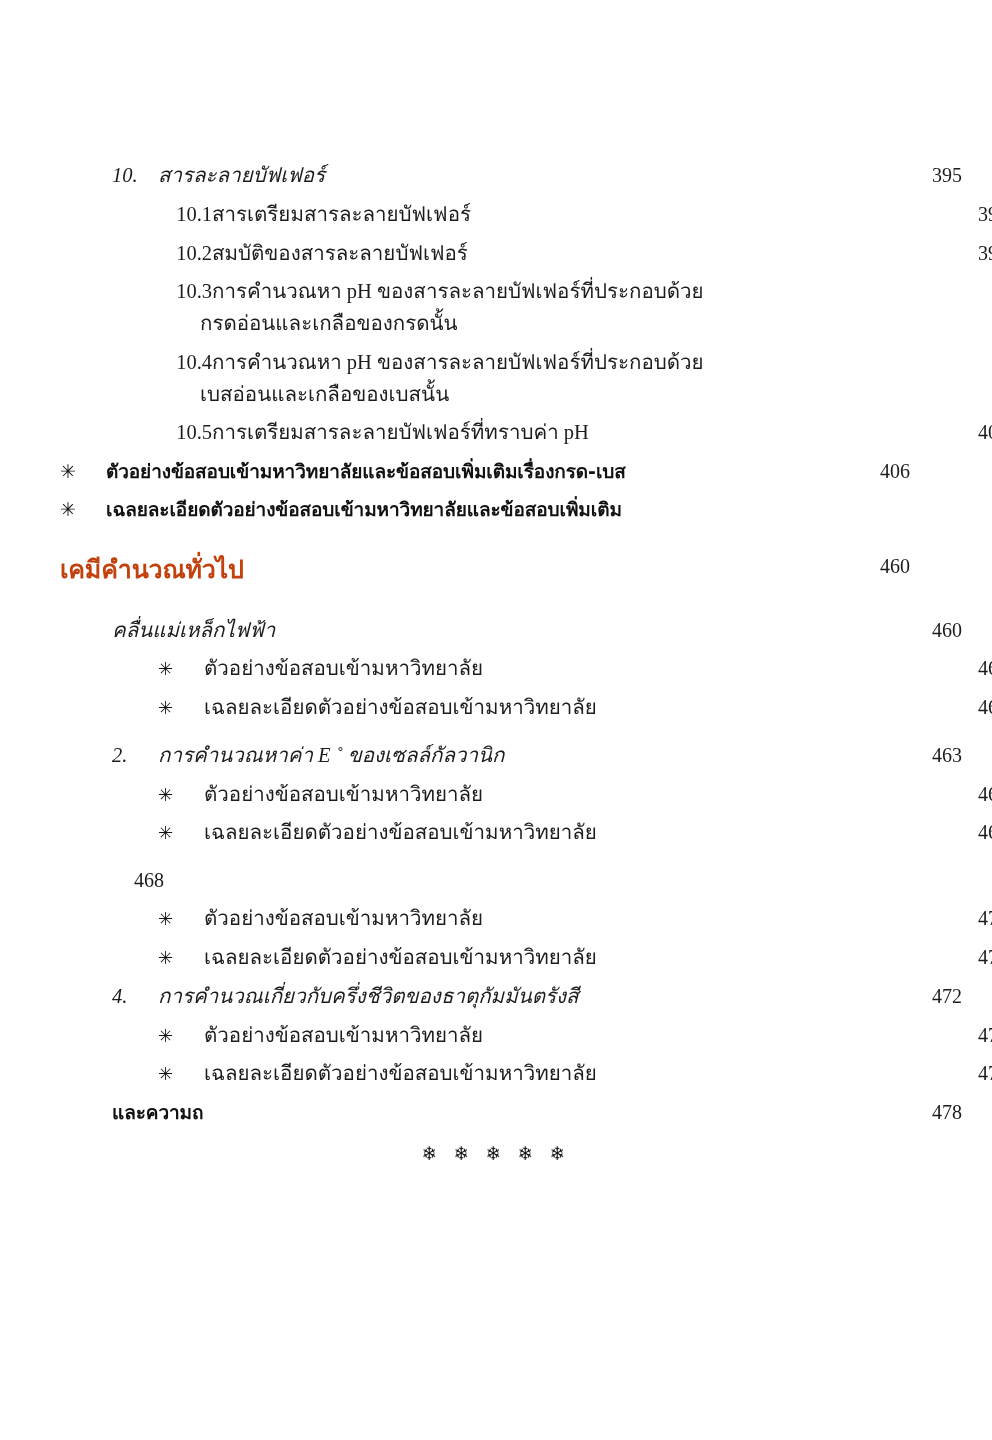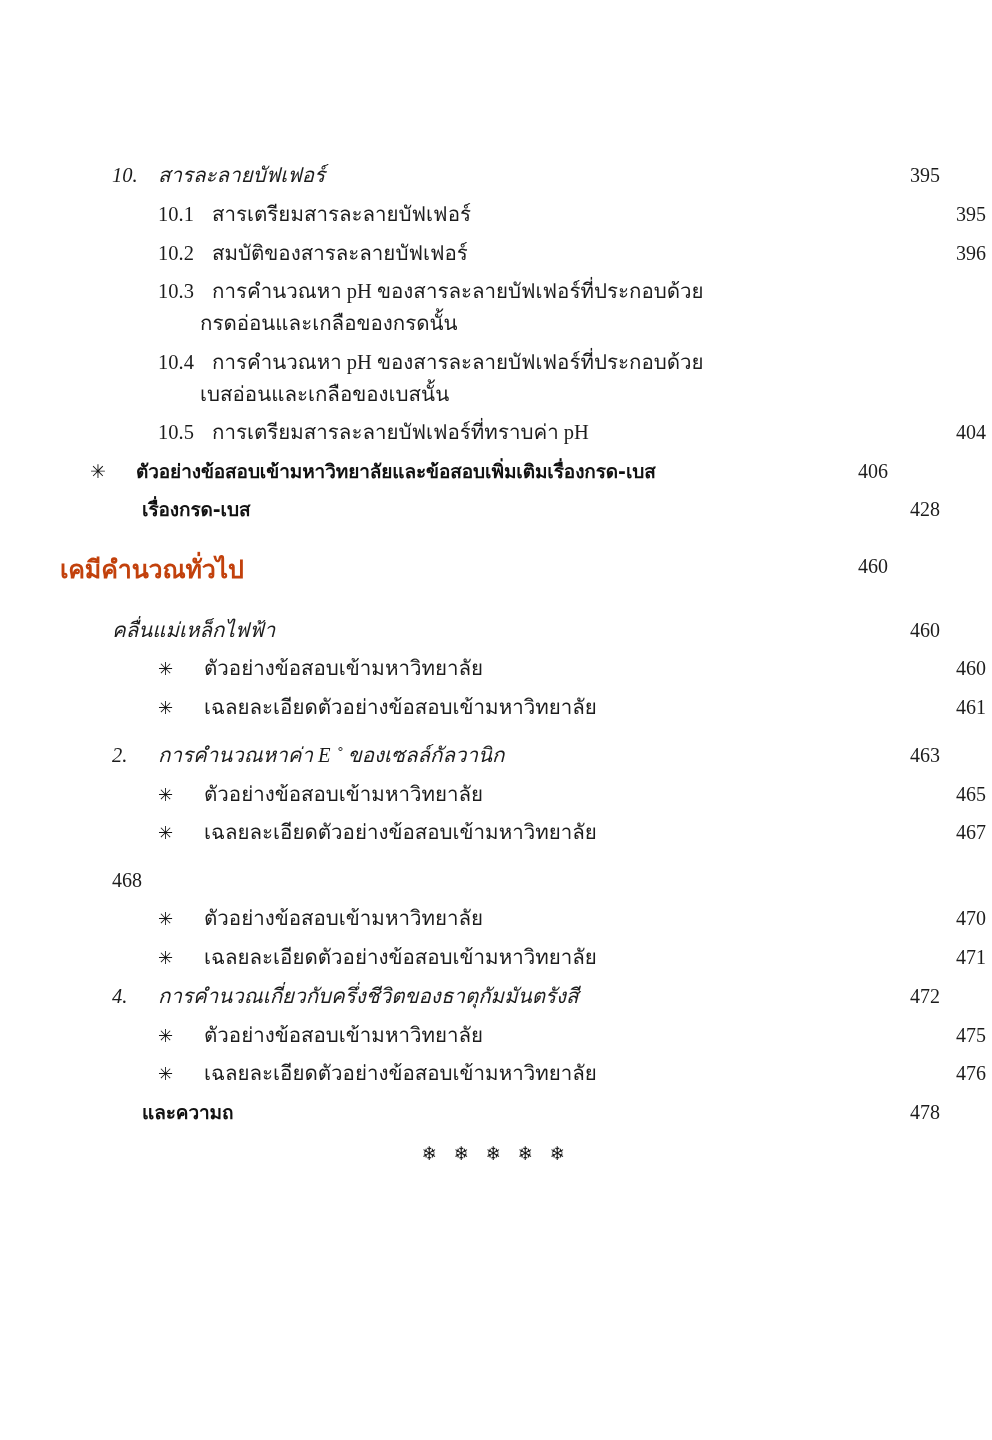--- a/index.html
+++ b/index.html
@@ -34,21 +34,21 @@
     display: flex;
     align-items: flex-start;
     width: 100%;
   }
   .row .label {
     flex: 1 1 auto;
     min-width: 0;
   }
   .row .pageno {
     flex: 0 0 74px;
-    text-align: left;
+    text-align: center;
     font-family: "Liberation Serif", "DejaVu Serif", serif;
     font-size: 20px;
     line-height: 1.55;
     color: #1c1c1c;
     white-space: nowrap;
   }
   .row .pageno.blank { visibility: hidden; }
 
   
   .lvl-num    { padding-left: 52px; }   
@@ -73,21 +73,20 @@
     line-height: 1.55;
     color: #1c1c1c;
   }
   .t-bold {
     font-family: "DejaVu Sans", "Liberation Sans", sans-serif;
     font-weight: bold;
     font-size: 19px;
     line-height: 1.62;
     color: #111111;
     letter-spacing: -0.1px;
-    margin-left: 30px;
   }
   .t-head {
     font-family: "DejaVu Sans", "Liberation Sans", sans-serif;
     font-weight: bold;
     font-size: 25px;
     line-height: 1.5;
     color: #c2410c;
     letter-spacing: -0.2px;
   }
   .t-plain {
@@ -105,20 +104,21 @@
     font-style: italic;
     font-size: 20.5px;
     color: #1c1c1c;
   }
   .subcell {
     display: inline-block;
     width: 54px;
     font-family: "Liberation Serif", "DejaVu Serif", serif;
     font-size: 20.5px;
     color: #1c1c1c;
+    text-align: right;
   }
 
   
   .star {
     display: inline-block;
     width: 46px;
     font-family: "DejaVu Sans", sans-serif;
     font-size: 19px;
     color: #141414;
     line-height: 1;
@@ -213,25 +213,25 @@
     <div class="gap-sm"></div>
 
     <div class="row lvl-star-a">
       <div class="label t-bold">
         <span class="star">✳</span><span>ตัวอย่างข้อสอบเข้ามหาวิทยาลัยและข้อสอบเพิ่มเติมเรื่องกรด-เบส</span>
       </div>
       <div class="pageno">406</div>
     </div>
     <div class="gap-sm"></div>
 
-    <div class="row lvl-bold">
+    <div class="row lvl-star-a">
       <div class="label t-bold">
-        <span>เรื่องกรด-เบส</span>
-      </div>
-      <div class="pageno">428</div>
+        <span class="star">✳</span><span>เฉลยละเอียดตัวอย่างข้อสอบเข้ามหาวิทยาลัยและข้อสอบเพิ่มเติม</span>
+      </div>
+      <div class="pageno blank">000</div>
     </div>
 
     <div class="gap-lg"></div>
 
     <div class="row lvl-head">
       <div class="label t-head">
         <span>เคมีคำนวณทั่วไป</span>
       </div>
       <div class="pageno">460</div>
     </div>

